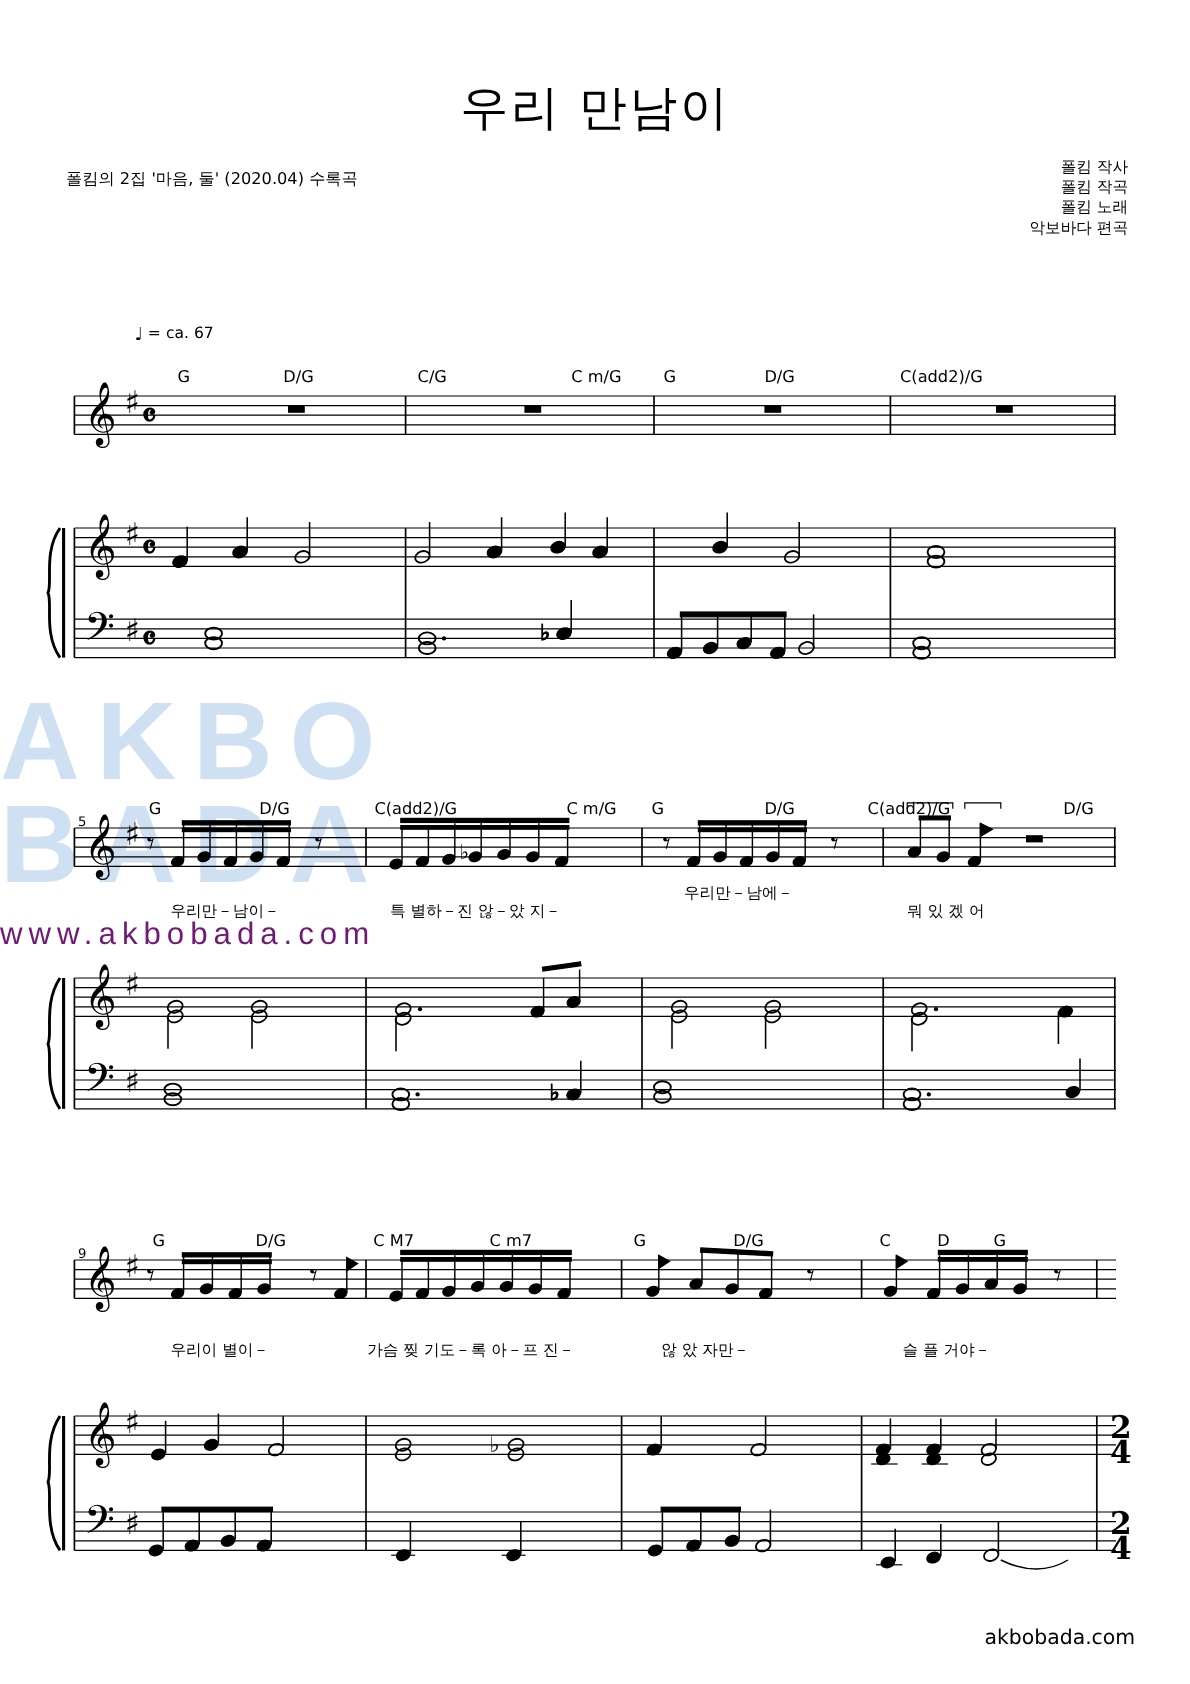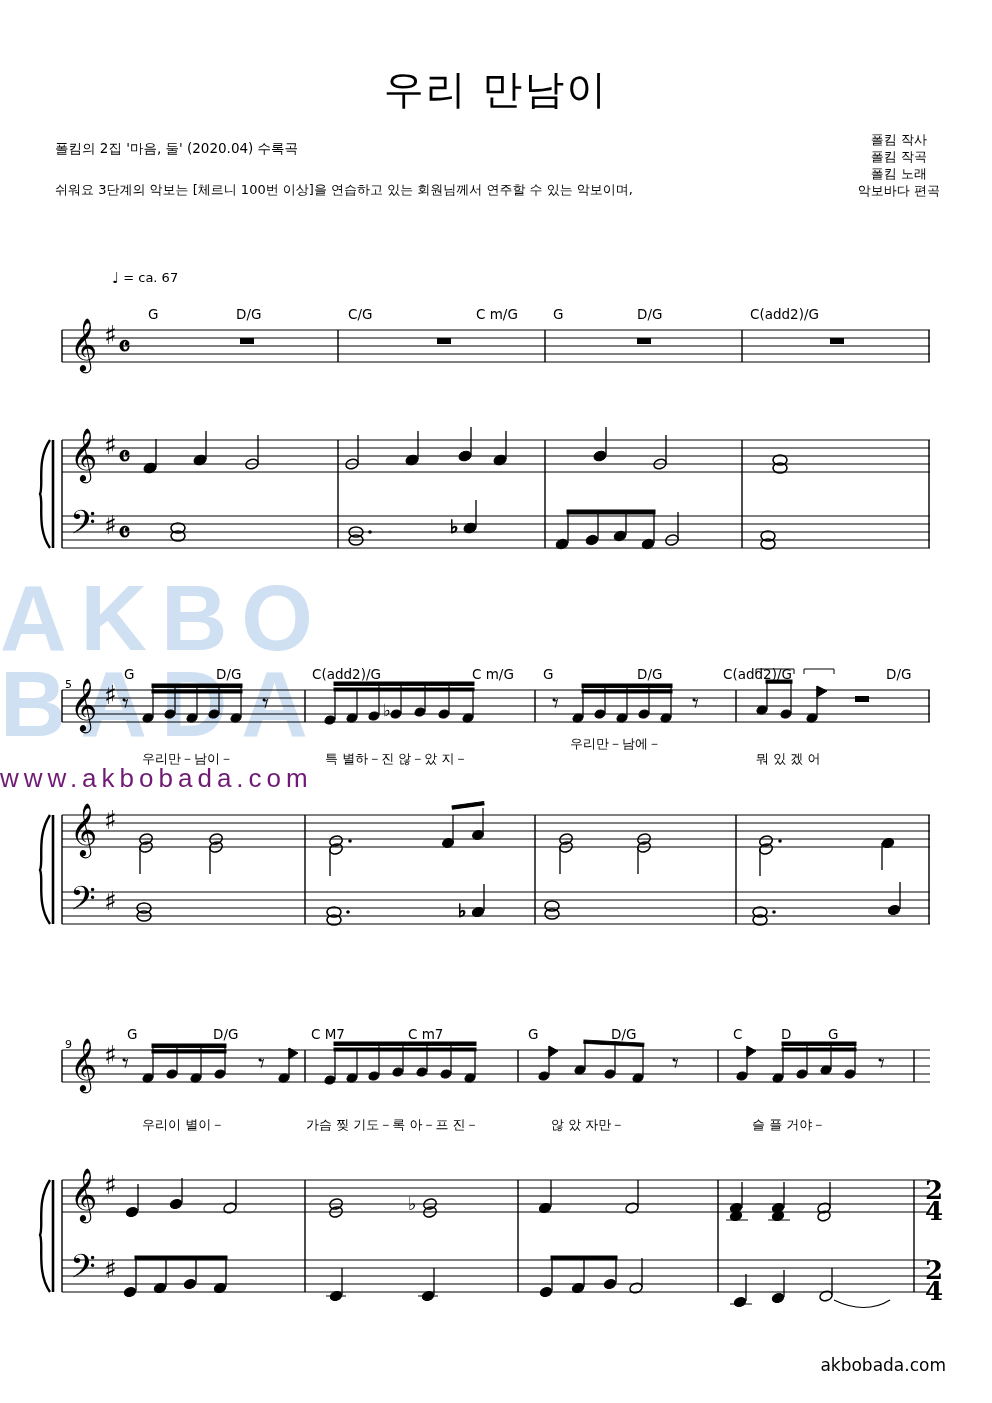--- a/index.html
+++ b/index.html
@@ -33,21 +33,21 @@
     position: absolute;
     top: 140px;
     left: 55px;
     font-size: 13.5px;
     font-family: "DejaVu Sans", sans-serif;
   }
   .credits {
     position: absolute;
     top: 131px;
     right: 52px;
-    text-align: center;
+    text-align: right;
     font-size: 13px;
     line-height: 17px;
     font-family: "DejaVu Sans", sans-serif;
   }
   .notice {
     position: absolute;
     top: 180px;
     left: 55px;
     font-size: 13px;
     line-height: 20px;
@@ -139,21 +139,20 @@
   <div class="album-line">폴킴의 2집 '마음, 둘' (2020.04) 수록곡</div>
 
   <div class="credits">
     <div>폴킴 작사</div>
     <div>폴킴 작곡</div>
     <div>폴킴 노래</div>
     <div>악보바다 편곡</div>
   </div>
 
   <div class="notice">
-    <div>쉬워요 3단계의 악보는 [체르니 100번 이상]을 연습하고 있는 회원님께서 연주할 수 있는 악보이며,</div>
   </div>
 
   <div class="tempo">
     <span class="noteglyph">♩</span>
     <span>= ca. 67</span>
   </div>
 
   <div class="watermark">
     <div class="wm-letters">AKBO</div>
     <div class="wm-letters">BADA</div>

